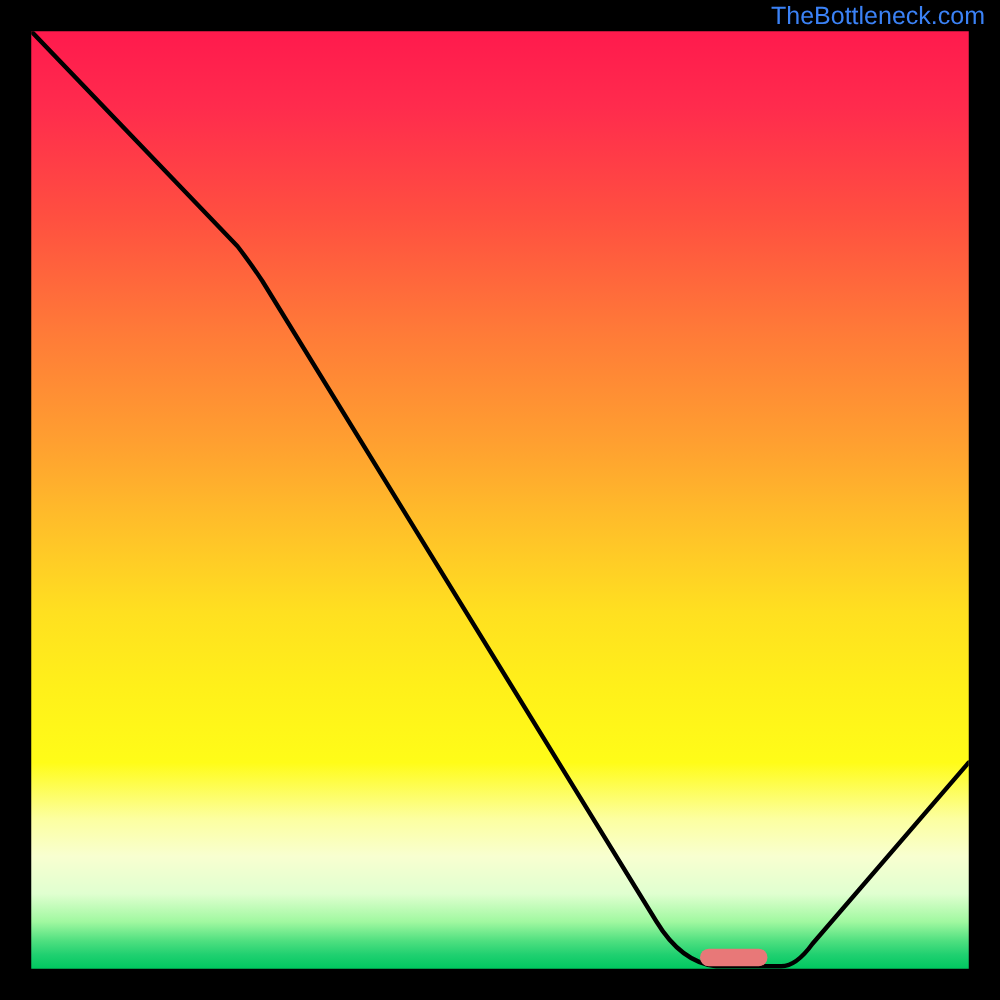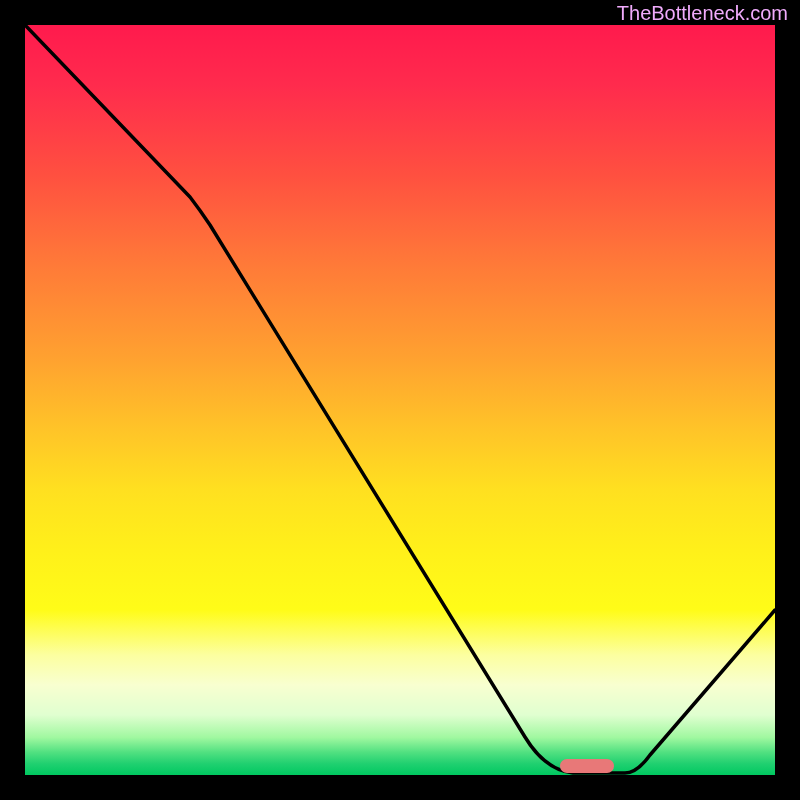--- a/index.html
+++ b/index.html
@@ -7,21 +7,21 @@
     width: 800px;
     height: 800px;
     background: #000;
     position: relative;
     font-family: Arial, sans-serif;
   }
   .watermark {
     position: absolute;
     top: 2px;
     right: 12px;
-    color: #f0abfc;
+    color: #3b82f6;
     font-size: 20px;
     z-index: 10;
   }
   .plot-area {
     position: absolute;
     left: 25px;
     top: 25px;
     width: 750px;
     height: 750px;
     background: linear-gradient(to bottom,

